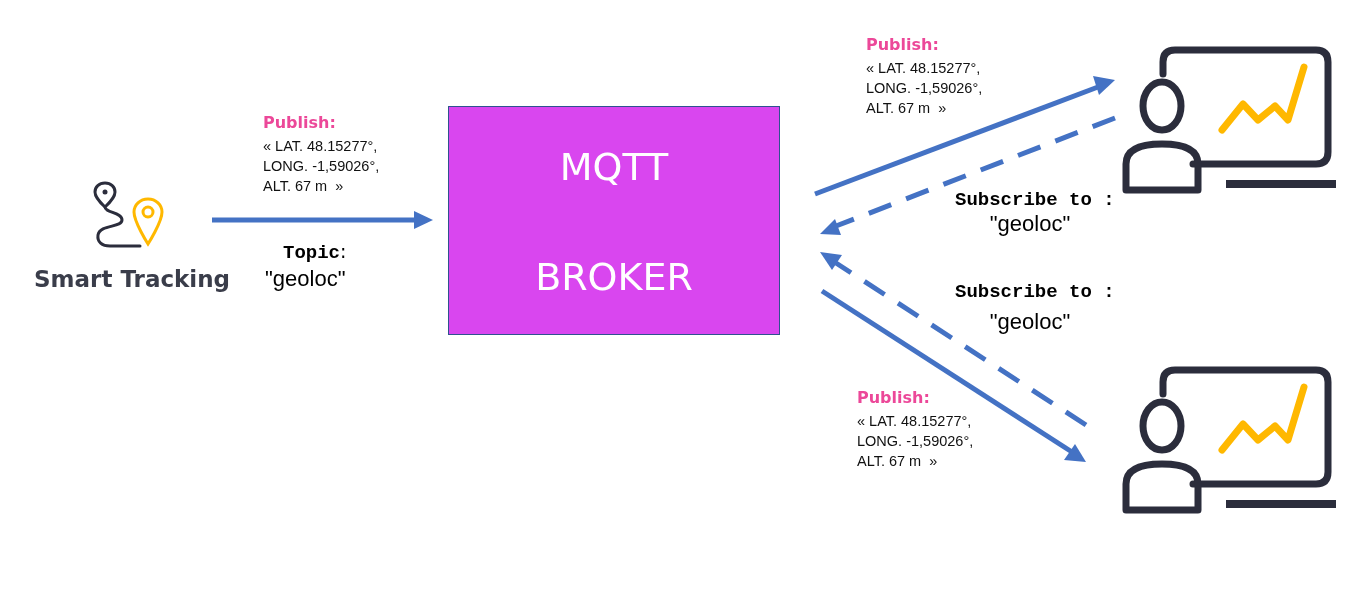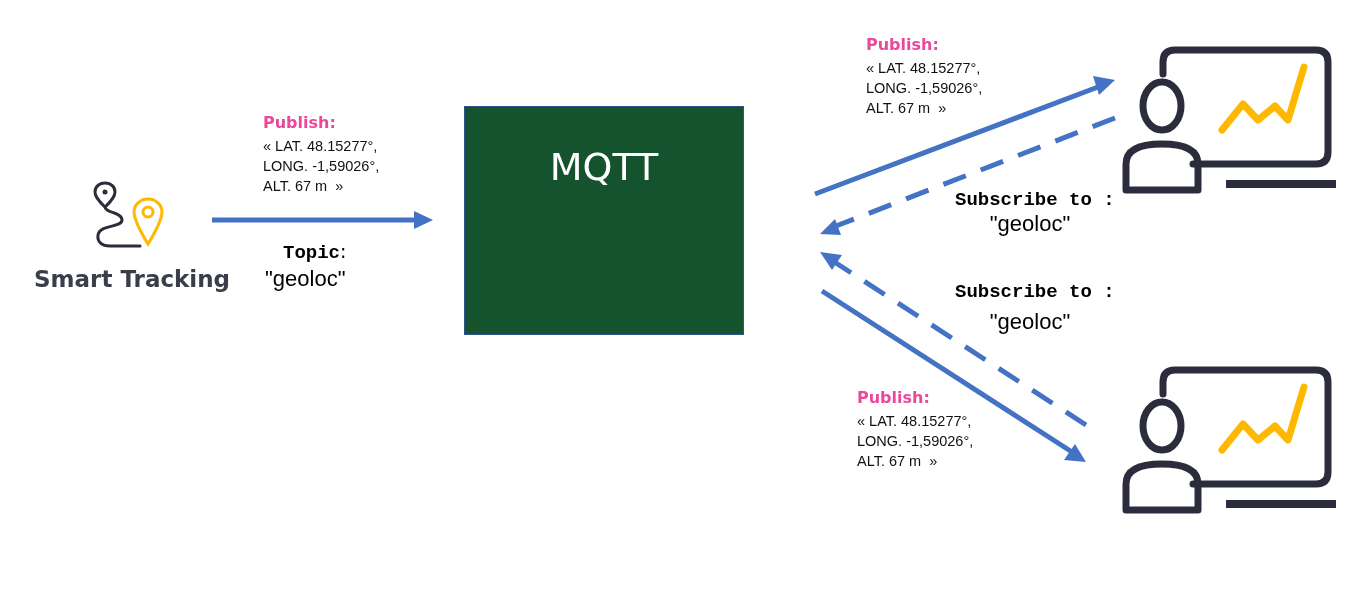--- a/index.html
+++ b/index.html
@@ -3,21 +3,21 @@
 <meta charset="utf-8">
 <style>
   html, body { margin: 0; padding: 0; background: #ffffff; }
   body { width: 1369px; height: 601px; position: relative; overflow: hidden;
          font-family: "Liberation Sans", sans-serif; }
   .abs { position: absolute; }
   .pub-title { font-family: "DejaVu Sans", sans-serif; font-weight: bold; font-size: 16px; color: #ec4899; }
   .pub-line { font-family: "Liberation Sans", sans-serif; font-size: 14.5px; color: #111; line-height: 20px; white-space: pre; }
   .sub-title { font-family: Liberation Mono, monospace; font-weight: bold; font-size: 19px; color: #000; white-space: pre; }
   .topic-val { font-family: "Liberation Sans", sans-serif; font-size: 22px; color: #000; }
-  #broker { left: 464px; top: 106px; width: 280px; height: 229px; background: #14532d;
+  #broker { left: 448px; top: 106px; width: 332px; height: 229px; background: #d946ef;
             border: 1px solid #2f528f; box-sizing: border-box; }
   .broker-text { position: absolute; width: 100%; text-align: center; color: #fff;
                  font-family: "DejaVu Sans", sans-serif; font-size: 38px; }
   #smart-label { left: 34px; top: 266px; font-family: "DejaVu Sans", sans-serif; font-weight: bold;
                  font-size: 23px; color: #3a3d4a; white-space: nowrap; text-align: right; }
   svg.layer { position: absolute; left: 0; top: 0; }
 </style>
 </head>
 <body>
 
@@ -67,20 +67,21 @@
 
 <div class="abs" style="left:265px;top:240px;">
   <div style="margin-left:18px;white-space:nowrap;">
     <span class="sub-title">Topic</span><span style="font-family:'DejaVu Sans',sans-serif;font-size:19px;">:</span>
   </div>
   <div class="topic-val" style="margin-top:2px;">"geoloc"</div>
 </div>
 
 <div class="abs" id="broker">
   <div class="broker-text" style="top:38px;">MQTT</div>
+  <div class="broker-text" style="top:148px;">BROKER</div>
 </div>
 
 <div class="abs" style="left:866px;top:35px;">
   <div class="pub-title">Publish:</div>
   <div class="pub-line" style="margin-top:4px;">« LAT. 48.15277°,</div>
   <div class="pub-line">LONG. -1,59026°,</div>
   <div class="pub-line">ALT. 67 m  »</div>
 </div>
 
 <div class="abs" style="left:955px;top:189px;width:150px;text-align:center;">

